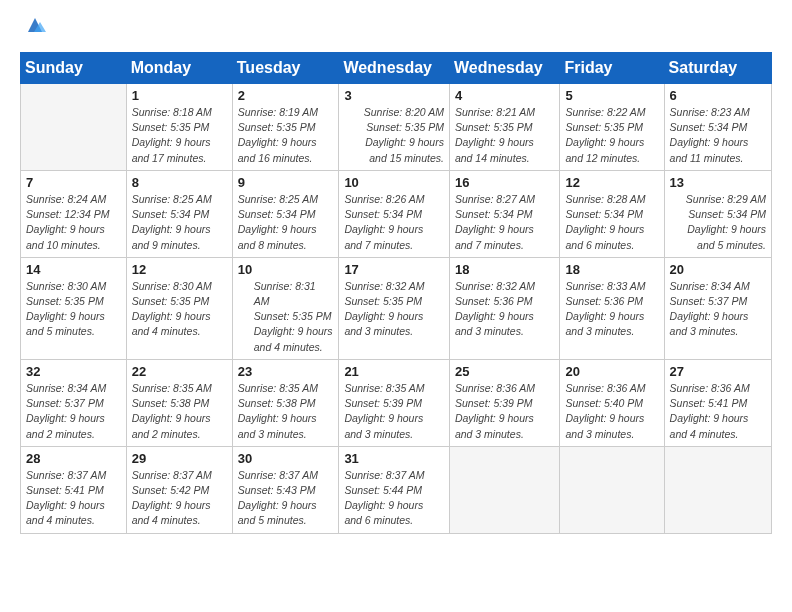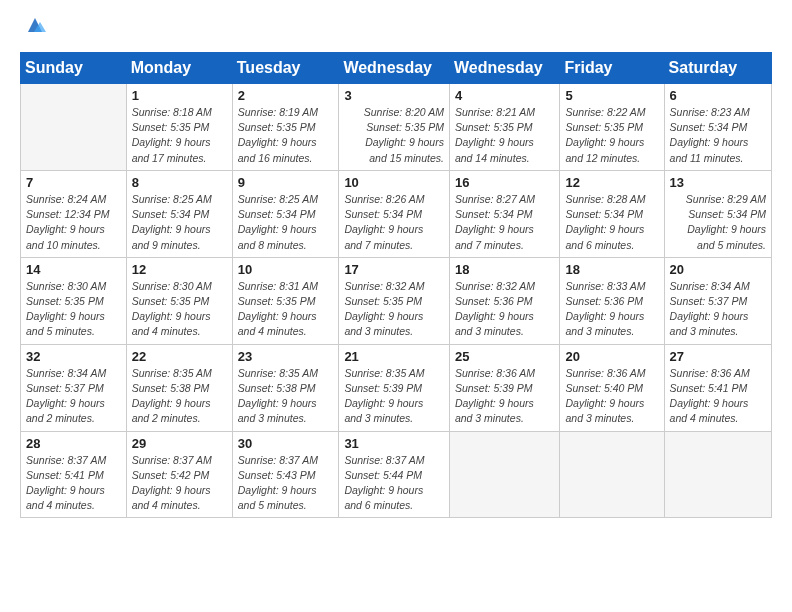--- a/index.html
+++ b/index.html
@@ -239,21 +239,21 @@
           </td>
           <td>
             <span class="day-num">12</span>
             <div class="day-info" style="white-space: pre-line;">Sunrise: 8:30 AM
 Sunset: 5:35 PM
 Daylight: 9 hours
 and 4 minutes.</div>
           </td>
           <td>
             <span class="day-num">10</span>
-            <div class="day-info" style="white-space: pre-line;">Sunrise: 8:31 AM
+            <div class="day-info" style="white-space: pre-line; margin-left: 16px;">Sunrise: 8:31 AM
 Sunset: 5:35 PM
 Daylight: 9 hours
 and 4 minutes.</div>
           </td>
           <td>
             <span class="day-num">17</span>
             <div class="day-info" style="white-space: pre-line;">Sunrise: 8:32 AM
 Sunset: 5:35 PM
 Daylight: 9 hours
 and 3 minutes.</div>

